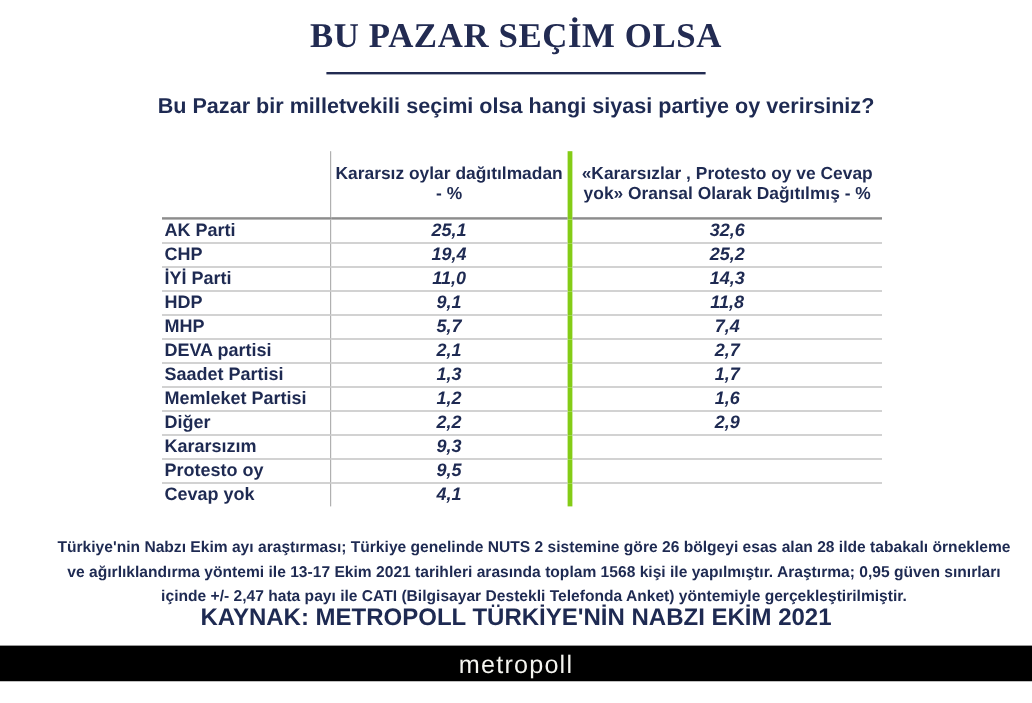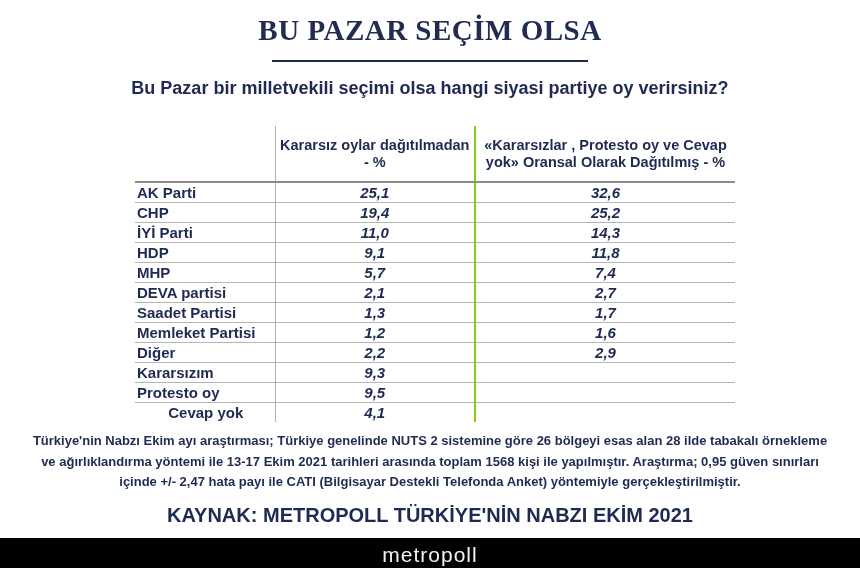--- a/index.html
+++ b/index.html
@@ -55,51 +55,51 @@
     vertical-align: middle;
     text-align: center;
     font-weight: 700;
     font-size: 14.5px;
     line-height: 17px;
     padding: 0 3px;
     border-bottom: 2px solid #8c8c8c;
   }
   table.poll th.c0 { border-bottom: 2px solid #8c8c8c; }
   table.poll th.c1, table.poll td.c1 { border-left: 1px solid #b0b0b0; }
-  table.poll th.c2, table.poll td.c2 { border-left: 2px solid #84cc16; }
+  table.poll th.c2, table.poll td.c2 { border-left: 4px solid #84cc16; }
   table.poll td {
     height: 19px;
     padding: 0;
     font-size: 15px;
     line-height: 19px;
     border-bottom: 1px solid #b5b5b5;
     white-space: nowrap;
     overflow: hidden;
   }
   table.poll td.c0 {
     font-weight: 700;
     text-align: left;
     padding-left: 2px;
   }
   table.poll td.c1, table.poll td.c2 {
     font-weight: 600;
     text-align: center;
     font-style: italic;
   }
-  table.poll tr:last-child td { border-bottom: none; text-align: center; }
+  table.poll tr:last-child td { border-bottom: none; }
   .footnote {
     position: absolute;
     top: 431px; left: 30px;
     width: 800px;
     text-align: center;
     font-weight: 700;
     font-size: 13px;
     line-height: 20.5px;
     color: #1e2a52;
-    margin: 0;
+    margin: 15px;
   }
   .source {
     position: absolute;
     top: 504px; left: 0; right: 0;
     text-align: center;
     font-weight: 700;
     font-size: 20px;
     color: #1e2a52;
     margin: 0;
   }

